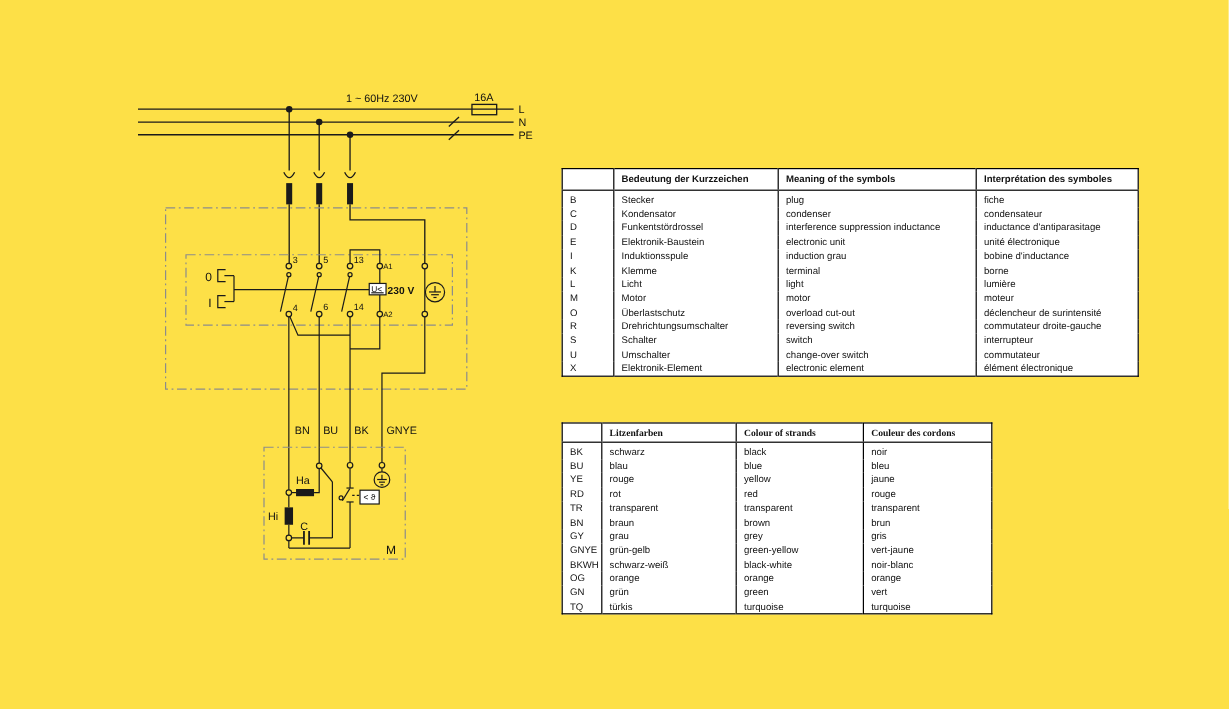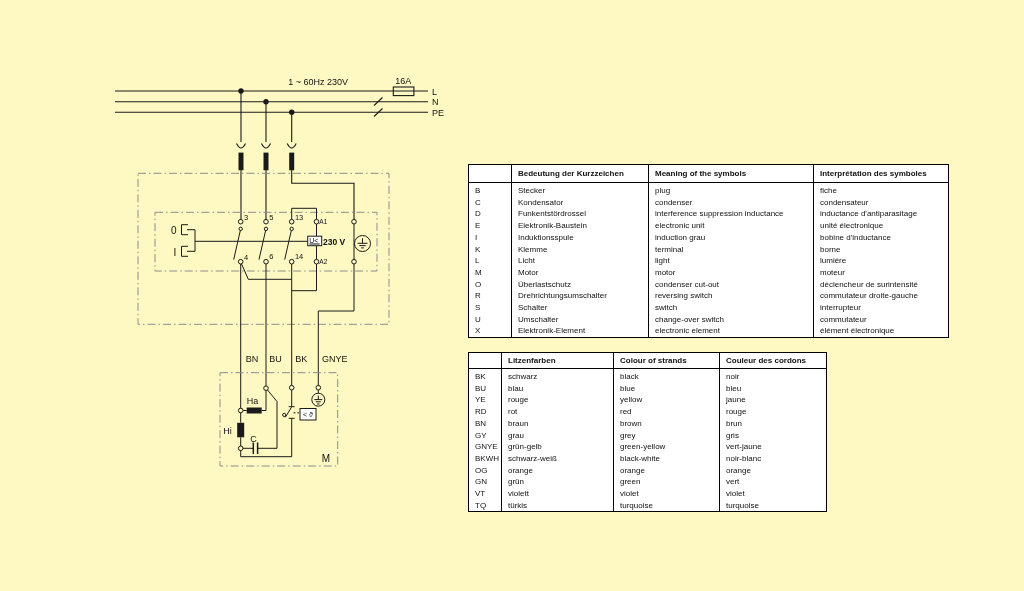--- a/index.html
+++ b/index.html
@@ -1,26 +1,26 @@
 <!DOCTYPE html>
 <html><head>
 <meta charset="utf-8">
 <style>
   html,body{margin:0;padding:0;background:#fff;}
   body{width:1024px;height:591px;position:relative;font-family:"Liberation Sans",sans-serif;color:#111;}
-  .stage{position:absolute;inset:0;background:#fef9c3;}
+  .stage{position:absolute;inset:0;background:#fde047;}
   svg text{font-family:"Liberation Sans",sans-serif;fill:#111;}
   table{position:absolute;border-collapse:collapse;table-layout:fixed;background:#fff;}
-  #symbol-table{left:468px;top:164px;width:480px;font-size:8px;}
+  #symbol-table{left:468px;top:140px;width:480px;font-size:8px;}
   #colour-table{left:468px;top:352px;width:358px;font-size:8px;}
   table, th, td{border:0;}
   table{border:1px solid #000;}
   th{border-bottom:1px solid #000;font-weight:bold;text-align:left;font-size:8px;padding:2px 2px 2px 6px;white-space:nowrap;overflow:hidden;}
   #symbol-table th{height:13px;}
-  #colour-table th{height:11px;}
+  #colour-table th{height:11px;font-family:Liberation Serif, serif;}
   td{font-size:8px;line-height:11.7px;height:11.7px;padding:0 2px 0 6px;vertical-align:middle;white-space:nowrap;overflow:hidden;}
   th + th, td + td{border-left:1px solid #000;}
   tbody tr:first-child td{padding-top:2px;}
 </style>
 </head>
 <body>
 
 <div class="stage">
 
   <svg width="460" height="591" viewBox="0 0 460 591" stroke-linecap="butt" fill="none">
@@ -252,21 +252,21 @@
         </tr>
         <tr>
           <td>M</td>
           <td>Motor</td>
           <td>motor</td>
           <td>moteur</td>
         </tr>
         <tr>
           <td>O</td>
           <td>Überlastschutz</td>
-          <td>condenser cut-out</td>
+          <td>overload cut-out</td>
           <td>déclencheur de surintensité</td>
         </tr>
         <tr>
           <td>R</td>
           <td>Drehrichtungsumschalter</td>
           <td>reversing switch</td>
           <td>commutateur droite-gauche</td>
         </tr>
         <tr>
           <td>S</td>
@@ -324,20 +324,26 @@
           <td>yellow</td>
           <td>jaune</td>
         </tr>
         <tr>
           <td>RD</td>
           <td>rot</td>
           <td>red</td>
           <td>rouge</td>
         </tr>
         <tr>
+          <td>TR</td>
+          <td>transparent</td>
+          <td>transparent</td>
+          <td>transparent</td>
+        </tr>
+        <tr>
           <td>BN</td>
           <td>braun</td>
           <td>brown</td>
           <td>brun</td>
         </tr>
         <tr>
           <td>GY</td>
           <td>grau</td>
           <td>grey</td>
           <td>gris</td>
@@ -360,26 +366,20 @@
           <td>orange</td>
           <td>orange</td>
         </tr>
         <tr>
           <td>GN</td>
           <td>grün</td>
           <td>green</td>
           <td>vert</td>
         </tr>
         <tr>
-          <td>VT</td>
-          <td>violett</td>
-          <td>violet</td>
-          <td>violet</td>
-        </tr>
-        <tr>
           <td>TQ</td>
           <td>türkis</td>
           <td>turquoise</td>
           <td>turquoise</td>
         </tr>
       </tbody>
   </table>
 
 </div>
 

